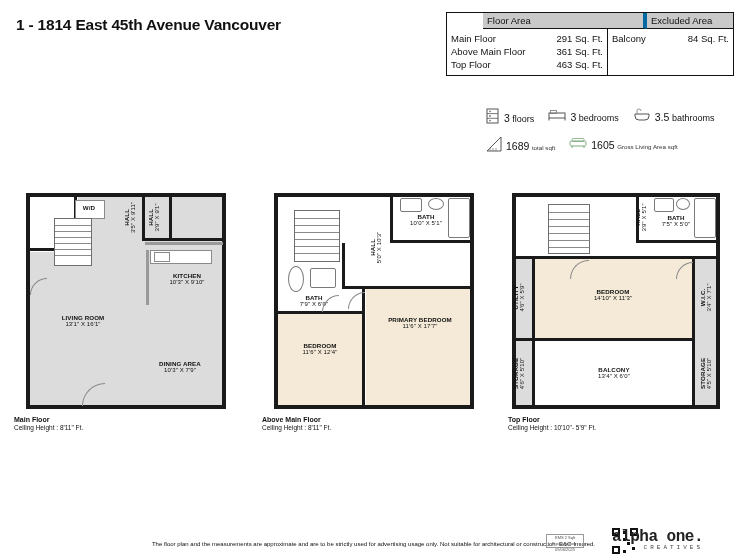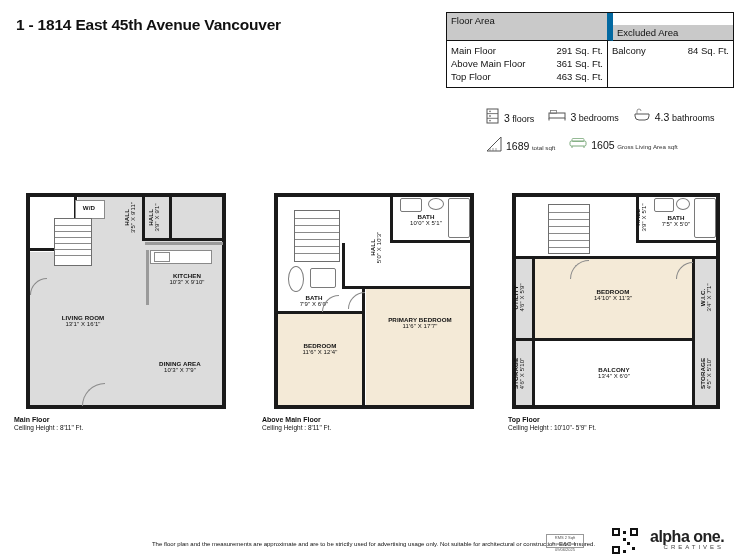--- a/index.html
+++ b/index.html
@@ -20,22 +20,22 @@
   .summary{
     position:absolute;left:446px;top:12px;width:286px;
     border:1px solid #111;background:#fff;
     font-size:9.5px;
   }
   .summary-head{display:flex;}
   .summary-head .cell{
     background:#c9c9c9;border-bottom:1px solid #111;
     padding:2px 4px;font-size:9.5px;font-weight:normal;color:#111;
   }
-  .summary-head .c1{width:152px;border-right:6px solid #0369a1;}
-  .summary-head .c2{flex:1;margin-top:12px;}
+  .summary-head .c1{width:152px;border-right:4px solid #0369a1;margin-left:36px;}
+  .summary-head .c2{flex:1;}
   .summary-body{display:flex;}
   .sb-left{width:152px;border-right:1px solid #111;padding:3px 4px 4px 4px;}
   .sb-right{flex:1;padding:3px 4px 4px 4px;}
   .row{display:flex;justify-content:space-between;line-height:13px;font-size:9.5px;}
   .row .lbl{white-space:nowrap;}
   .row .val{white-space:nowrap;padding-left:8px;}
   .total{
     border-top:1px solid #111;display:flex;align-items:center;
     padding:3px 4px;font-size:11.5px;font-weight:bold;
   }
@@ -77,21 +77,21 @@
 
   
   .footer-text{
     position:absolute;left:0;right:0;top:540px;text-align:center;
     font-size:6px;color:#111;line-height:8px;
   }
   .stamp{position:absolute;left:546px;top:534px;width:36px;height:12px;border:1px solid #999;
     font-size:4px;color:#555;text-align:center;line-height:6px;}
   .qr{position:absolute;left:612px;top:528px;width:26px;height:26px;}
   .qr div{position:absolute;background:#111;}
-  .brand{position:absolute;left:650px;top:528px;font-size:16px;font-weight:bold;color:#222;letter-spacing:-0.5px;}
+  .brand{position:absolute;left:612px;top:528px;font-size:16px;font-weight:bold;color:#222;letter-spacing:-0.5px;font-family:Liberation Mono, monospace;}
   .brand small{display:block;font-size:6px;font-weight:normal;letter-spacing:3px;color:#444;margin-top:-2px;text-align:right;}
 </style>
 </head>
 <body>
 
 <div class="title">1 - 1814 East 45th Avenue Vancouver</div>
 
 <div class="summary">
   <div class="summary-head">
     <div class="cell c1">Floor Area</div>
@@ -149,21 +149,21 @@
       <span class="txt"><span class="big">3</span>
       <span>bedrooms</span></span>
     </div>
     <div class="stat">
       <span class="ico">
         <svg width="18" height="14" viewBox="0 0 18 14">
             <path d="M2 6 h14 v2 a4 4 0 0 1 -4 4 h-6 a4 4 0 0 1 -4 -4 z" fill="none" stroke="#555" stroke-width="1"></path>
             <path d="M4 6 v-3 a2 2 0 0 1 4 0" fill="none" stroke="#777" stroke-width="0.8"></path>
           </svg>
       </span>
-      <span class="txt"><span class="big">4.3</span>
+      <span class="txt"><span class="big">3.5</span>
       <span>bathrooms</span></span>
     </div>
   </div>
   <div class="stat-row">
     <div class="stat">
       <span class="ico">
         <svg width="16" height="16" viewBox="0 0 16 16">
             <polygon points="1,15 15,15 15,1" fill="none" stroke="#555" stroke-width="1"></polygon>
             <line x1="4" y1="15" x2="4" y2="12" stroke="#777" stroke-width="0.7"></line>
             <line x1="7" y1="15" x2="7" y2="12" stroke="#777" stroke-width="0.7"></line>

